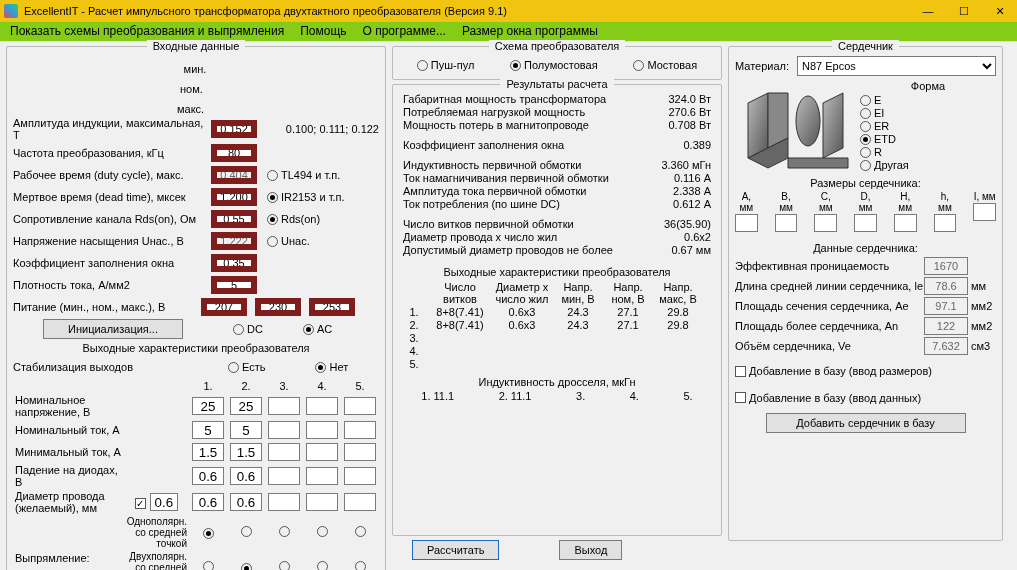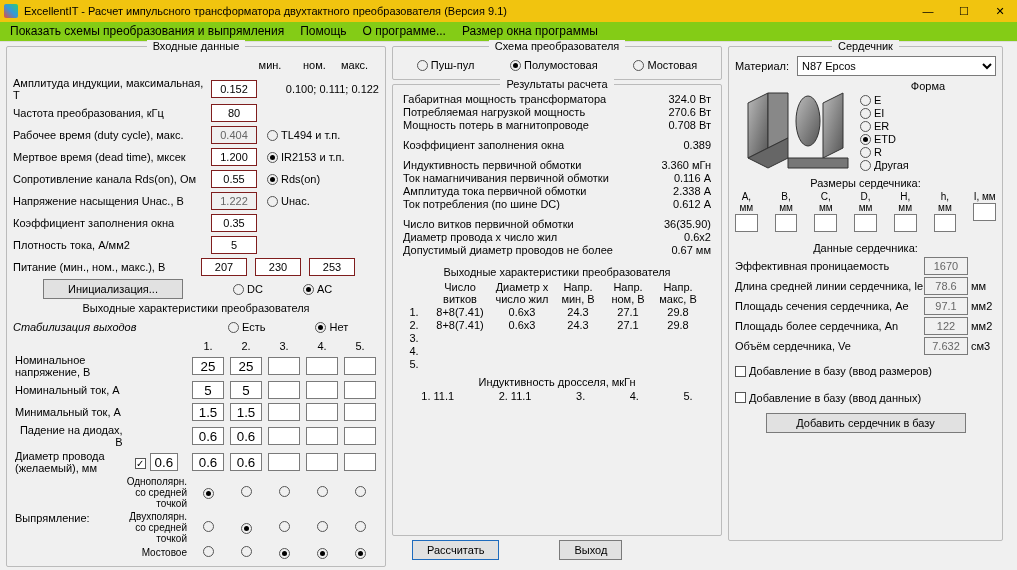--- a/index.html
+++ b/index.html
@@ -57,21 +57,21 @@
     text-align: center;
     font-size: 11px;
     margin-top: -11px;
     margin-bottom: 3px;
   }
   .group-title span { background: #f0f0f0; padding: 0 6px; }
 
   .row { display: flex; align-items: center; margin-bottom: 2px; min-height: 20px;}
   .lbl { flex: 0 0 auto; }
   .val {
-    border: 1px solid #7f1d1d;
+    border: 6px solid #7f1d1d;
     background: #fff;
     font-size: 11px;
     padding: 1px 3px;
     text-align: center;
     width: 46px;
     height: 18px;
   }
   .val.ro { background: #f0f0f0; color: #666; }
   .btn {
     border: 1px solid #7a7a7a;
@@ -138,21 +138,21 @@
   <span>Помощь</span>
   <span>О программе...</span>
   <span>Размер окна программы</span>
 </div>
 
 <div class="main">
 
   <div class="col col1">
     <div class="group">
       <div class="group-title"><span>Входные данные</span></div>
-      <div class="row" style="justify-content:flex-end; gap:8px; padding-right:2px;">
+      <div class="row" style="justify-content:flex-end; gap:8px; padding-right:2px;flex-direction:column;">
         <span style="flex:1"></span>
         <span style="width:50px; text-align:center;">мин.</span>
         <span style="width:30px;">ном.</span>
         <span style="width:36px;">макс.</span>
       </div>
       <div class="row">
         <span class="lbl" style="width:198px;">Амплитуда индукции, максимальная, Т</span>
         <input class="val" value="0.152" style="">
         <span style="flex:1; text-align:right; padding-left:6px;">0.100; 0.111; 0.122</span>
       </div>
@@ -213,21 +213,21 @@
             <span>DC</span>
           </span>
         <span class="radio sel" style="margin-left:40px;">
             <span class="dot"></span>
             <span>AC</span>
           </span>
       </div>
 
       <div style="text-align:center; margin:3px 0;">Выходные характеристики преобразователя</div>
       <div class="row">
-        <span style="width:150px;font-style:italic;">Стабилизация выходов</span>
+        <span style="width:150px;">Стабилизация выходов</span>
         <span style="width:25px;"></span>
         <span class="radio" style="margin-left:40px;">
             <span class="dot"></span>
             <span>Есть</span>
           </span>
         <span class="radio sel" style="margin-left:50px;">
             <span class="dot"></span>
             <span>Нет</span>
           </span>
       </div>
@@ -264,21 +264,21 @@
         <tr>
           <td style="text-align:left;">Минимальный ток, А</td>
               <td></td>
           <td><input class="inp" style="width: 32px;" value="1.5"></td>
           <td><input class="inp" style="width: 32px;" value="1.5"></td>
           <td><input class="inp" style="width: 32px;"></td>
           <td><input class="inp" style="width: 32px;"></td>
           <td><input class="inp" style="width: 32px;"></td>
         </tr>
         <tr>
-          <td style="text-align:right;">Падение на диодах, В</td>
+          <td style="text-align:left;">Падение на диодах, В</td>
               <td></td>
           <td><input class="inp" style="width: 32px;" value="0.6"></td>
           <td><input class="inp" style="width: 32px;" value="0.6"></td>
           <td><input class="inp" style="width: 32px;"></td>
           <td><input class="inp" style="width: 32px;"></td>
           <td><input class="inp" style="width: 32px;"></td>
         </tr>
         <tr>
           <td style="text-align:left;">Диаметр провода (желаемый), мм</td>
           <td><span class="check sel">

